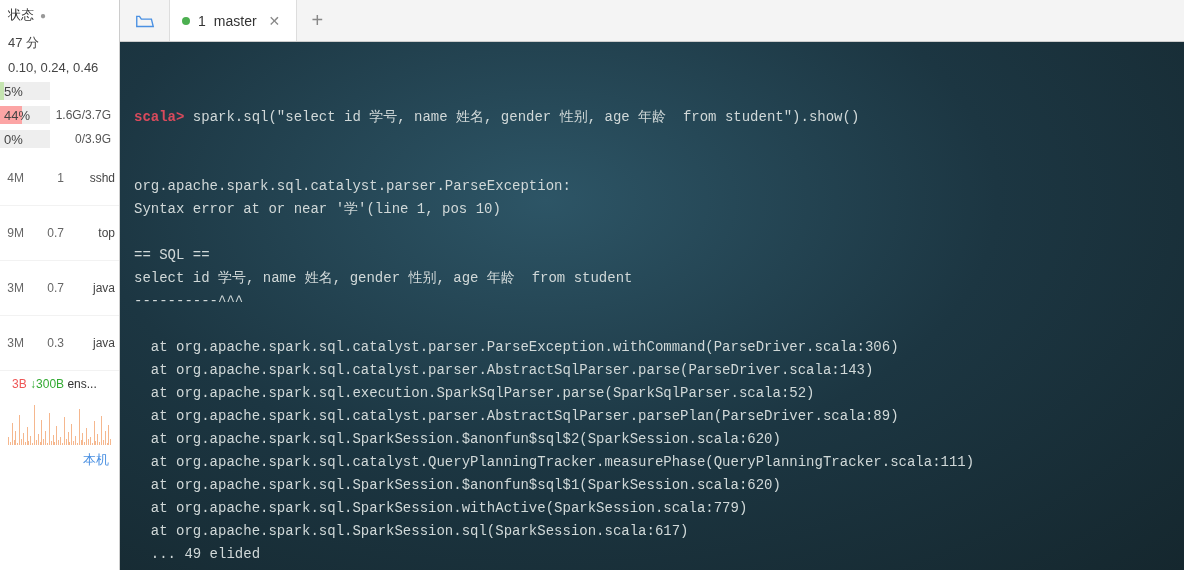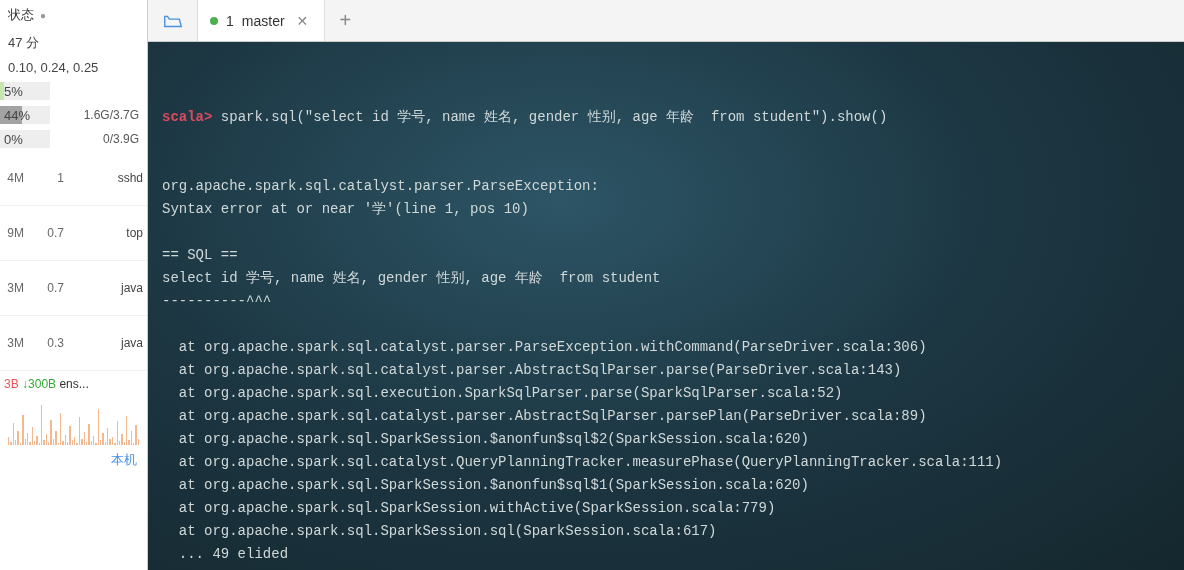--- a/index.html
+++ b/index.html
@@ -6,21 +6,21 @@
 body {
   font-family: -apple-system, "Segoe UI", "Microsoft YaHei", sans-serif;
   font-size: 13px;
   background: #fff;
   width: 1184px;
   height: 570px;
   overflow: hidden;
   display: flex;
 }
 .sidebar {
-  width: 148px;
+  width: 120px;
   border-right: 1px solid #ccc;
   display: flex;
   flex-direction: column;
   font-size: 13px;
   color: #333;
   overflow: hidden;
 }
 .status-header {
   display: flex;
   align-items: center;
@@ -48,21 +48,21 @@
   cursor: pointer;
 }
 .plain-row { padding: 4px 8px; color: #444; }
 .bar-row {
   display: flex;
   align-items: center;
   padding: 3px 0;
   gap: 0;
 }
 .bar-5 .fill { width: 5%; background: #c6e5b1; }
-.bar-44 .fill { width: 44%; background: #a3a3a3; }
+.bar-44 .fill { width: 44%; background: #fca5a5; }
 .bar-0 .fill { width: 0%; }
 .fill { height: 100%; display: flex; align-items: center; padding-left: 4px; color: #444; }
 .bar-container { width: 50px; height: 18px; background: #eee; position: relative; overflow: hidden; }
 .bar-container .fill { position: absolute; left: 0; top: 0; }
 .bar-free { flex: 1; text-align: right; padding-right: 8px; color: #555; font-size: 12px; }
 .table-header {
   display: flex;
   background: #f0f0f0;
   border-top: 1px solid #ddd;
   border-bottom: 1px solid #ddd;
@@ -73,21 +73,21 @@
   text-align: center;
 }
 .th-m { width: 28px; color: #888; }
 .th-cpu { width: 40px; background: #4a90e2; color: #fff; }
 .th-cmd { flex: 1; background: #4a90e2; color: #fff; }
 .proc-row { display: flex; font-size: 12px; border-bottom: 1px solid #f2f2f2; }
 .proc-row .td { padding: 20px 4px; }
 .td-m { width: 28px; text-align: right; color: #666; }
 .td-cpu { width: 40px; text-align: right; color: #666; }
 .td-cmd { flex: 1; text-align: right; color: #444; }
-.net-row { padding: 6px 4px; font-size: 12px; }
+.net-row { padding: 6px 12px; font-size: 12px; }
 .net-down { color: #e55; }
 .net-up { color: #3a3; }
 .sparkline { height: 50px; padding: 2px 8px; display: flex; align-items: flex-end; gap: 1px; }
 .sparkline .spike { width: 2px; background: #f5b78e; }
 .local-label { text-align: right; padding: 4px 10px; color: #4a90e2; font-size: 13px; }
 
 .main { flex: 1; display: flex; flex-direction: column; background: #fff; }
 .tabbar {
   height: 42px;
   background: #f4f4f4;
@@ -151,21 +151,21 @@
 </style>
 </head>
 <body>
 
 <div class="sidebar">
   <div class="status-header">
     <span>状态</span>
     <span class="status-dot">●</span>
   </div>
   <div class="plain-row">47 分</div>
-  <div class="plain-row">0.10, 0.24, 0.25</div>
+  <div class="plain-row">0.10, 0.24, 0.46</div>
 
   <div class="bar-row">
     <div class="bar-container bar-5">
         <div class="fill">5%</div>
       </div>
     <div class="bar-free"></div>
   </div>
   <div class="bar-row">
     <div class="bar-container bar-44">
         <div class="fill">44%</div>

